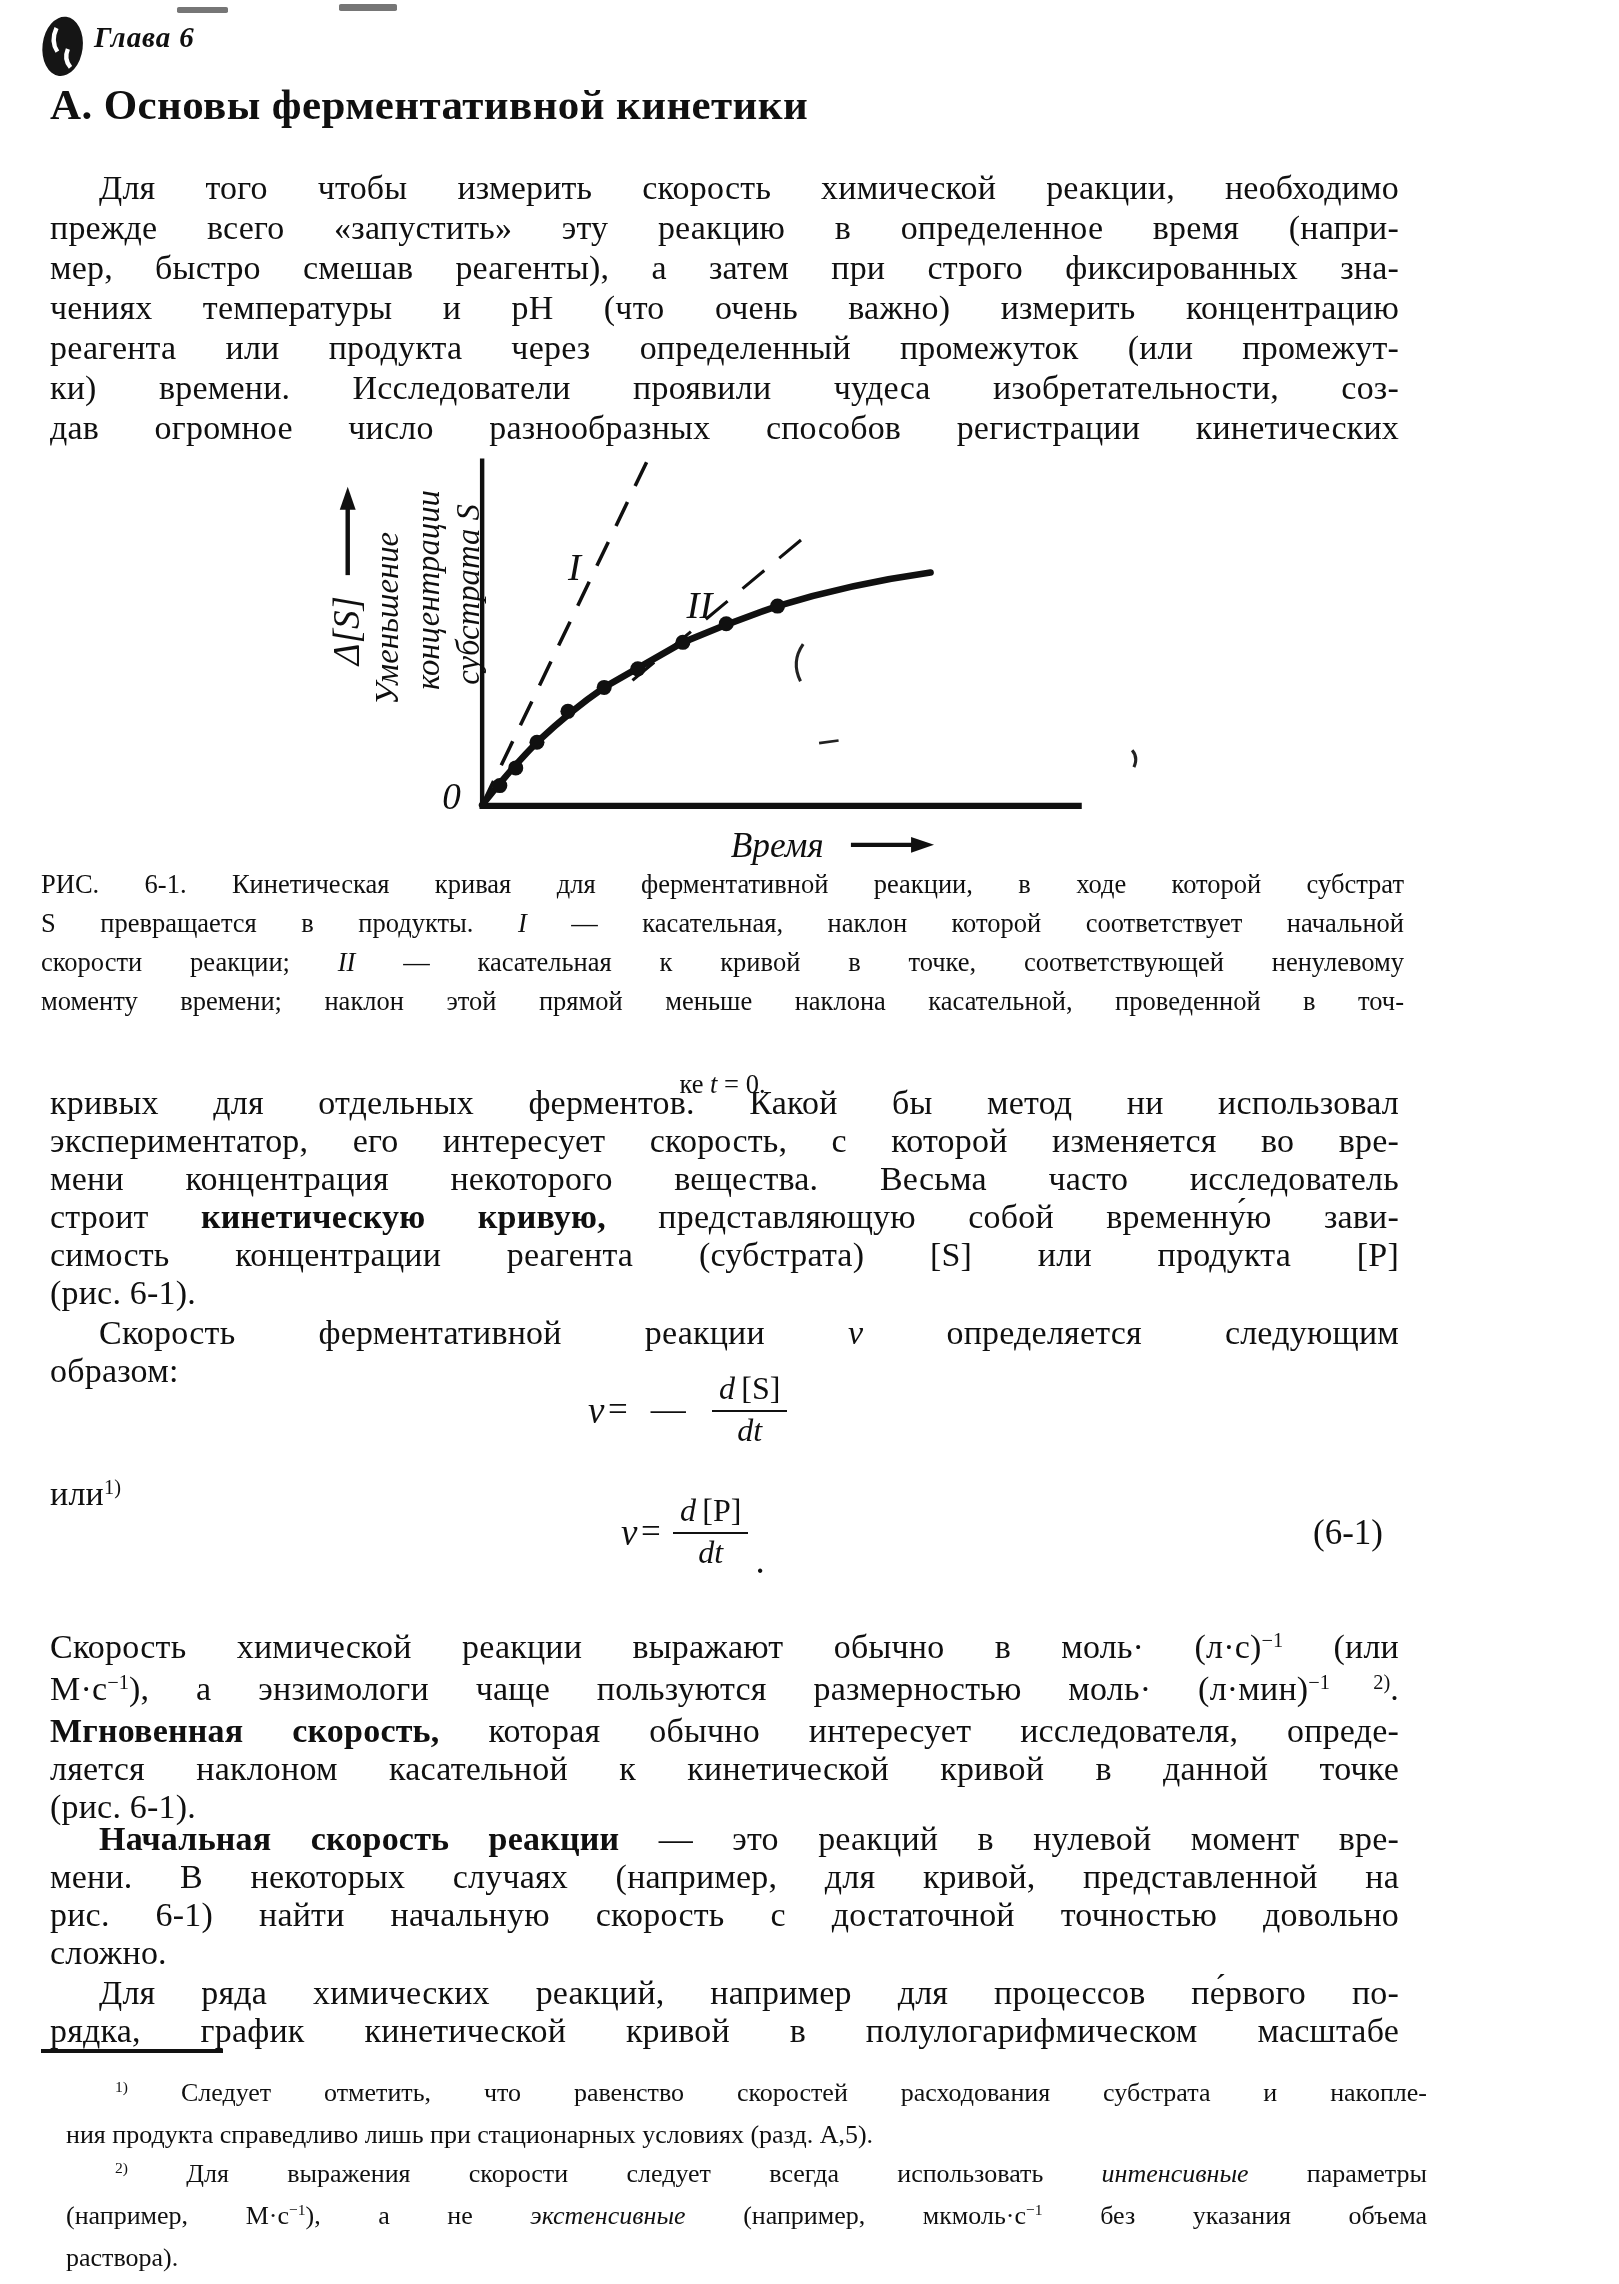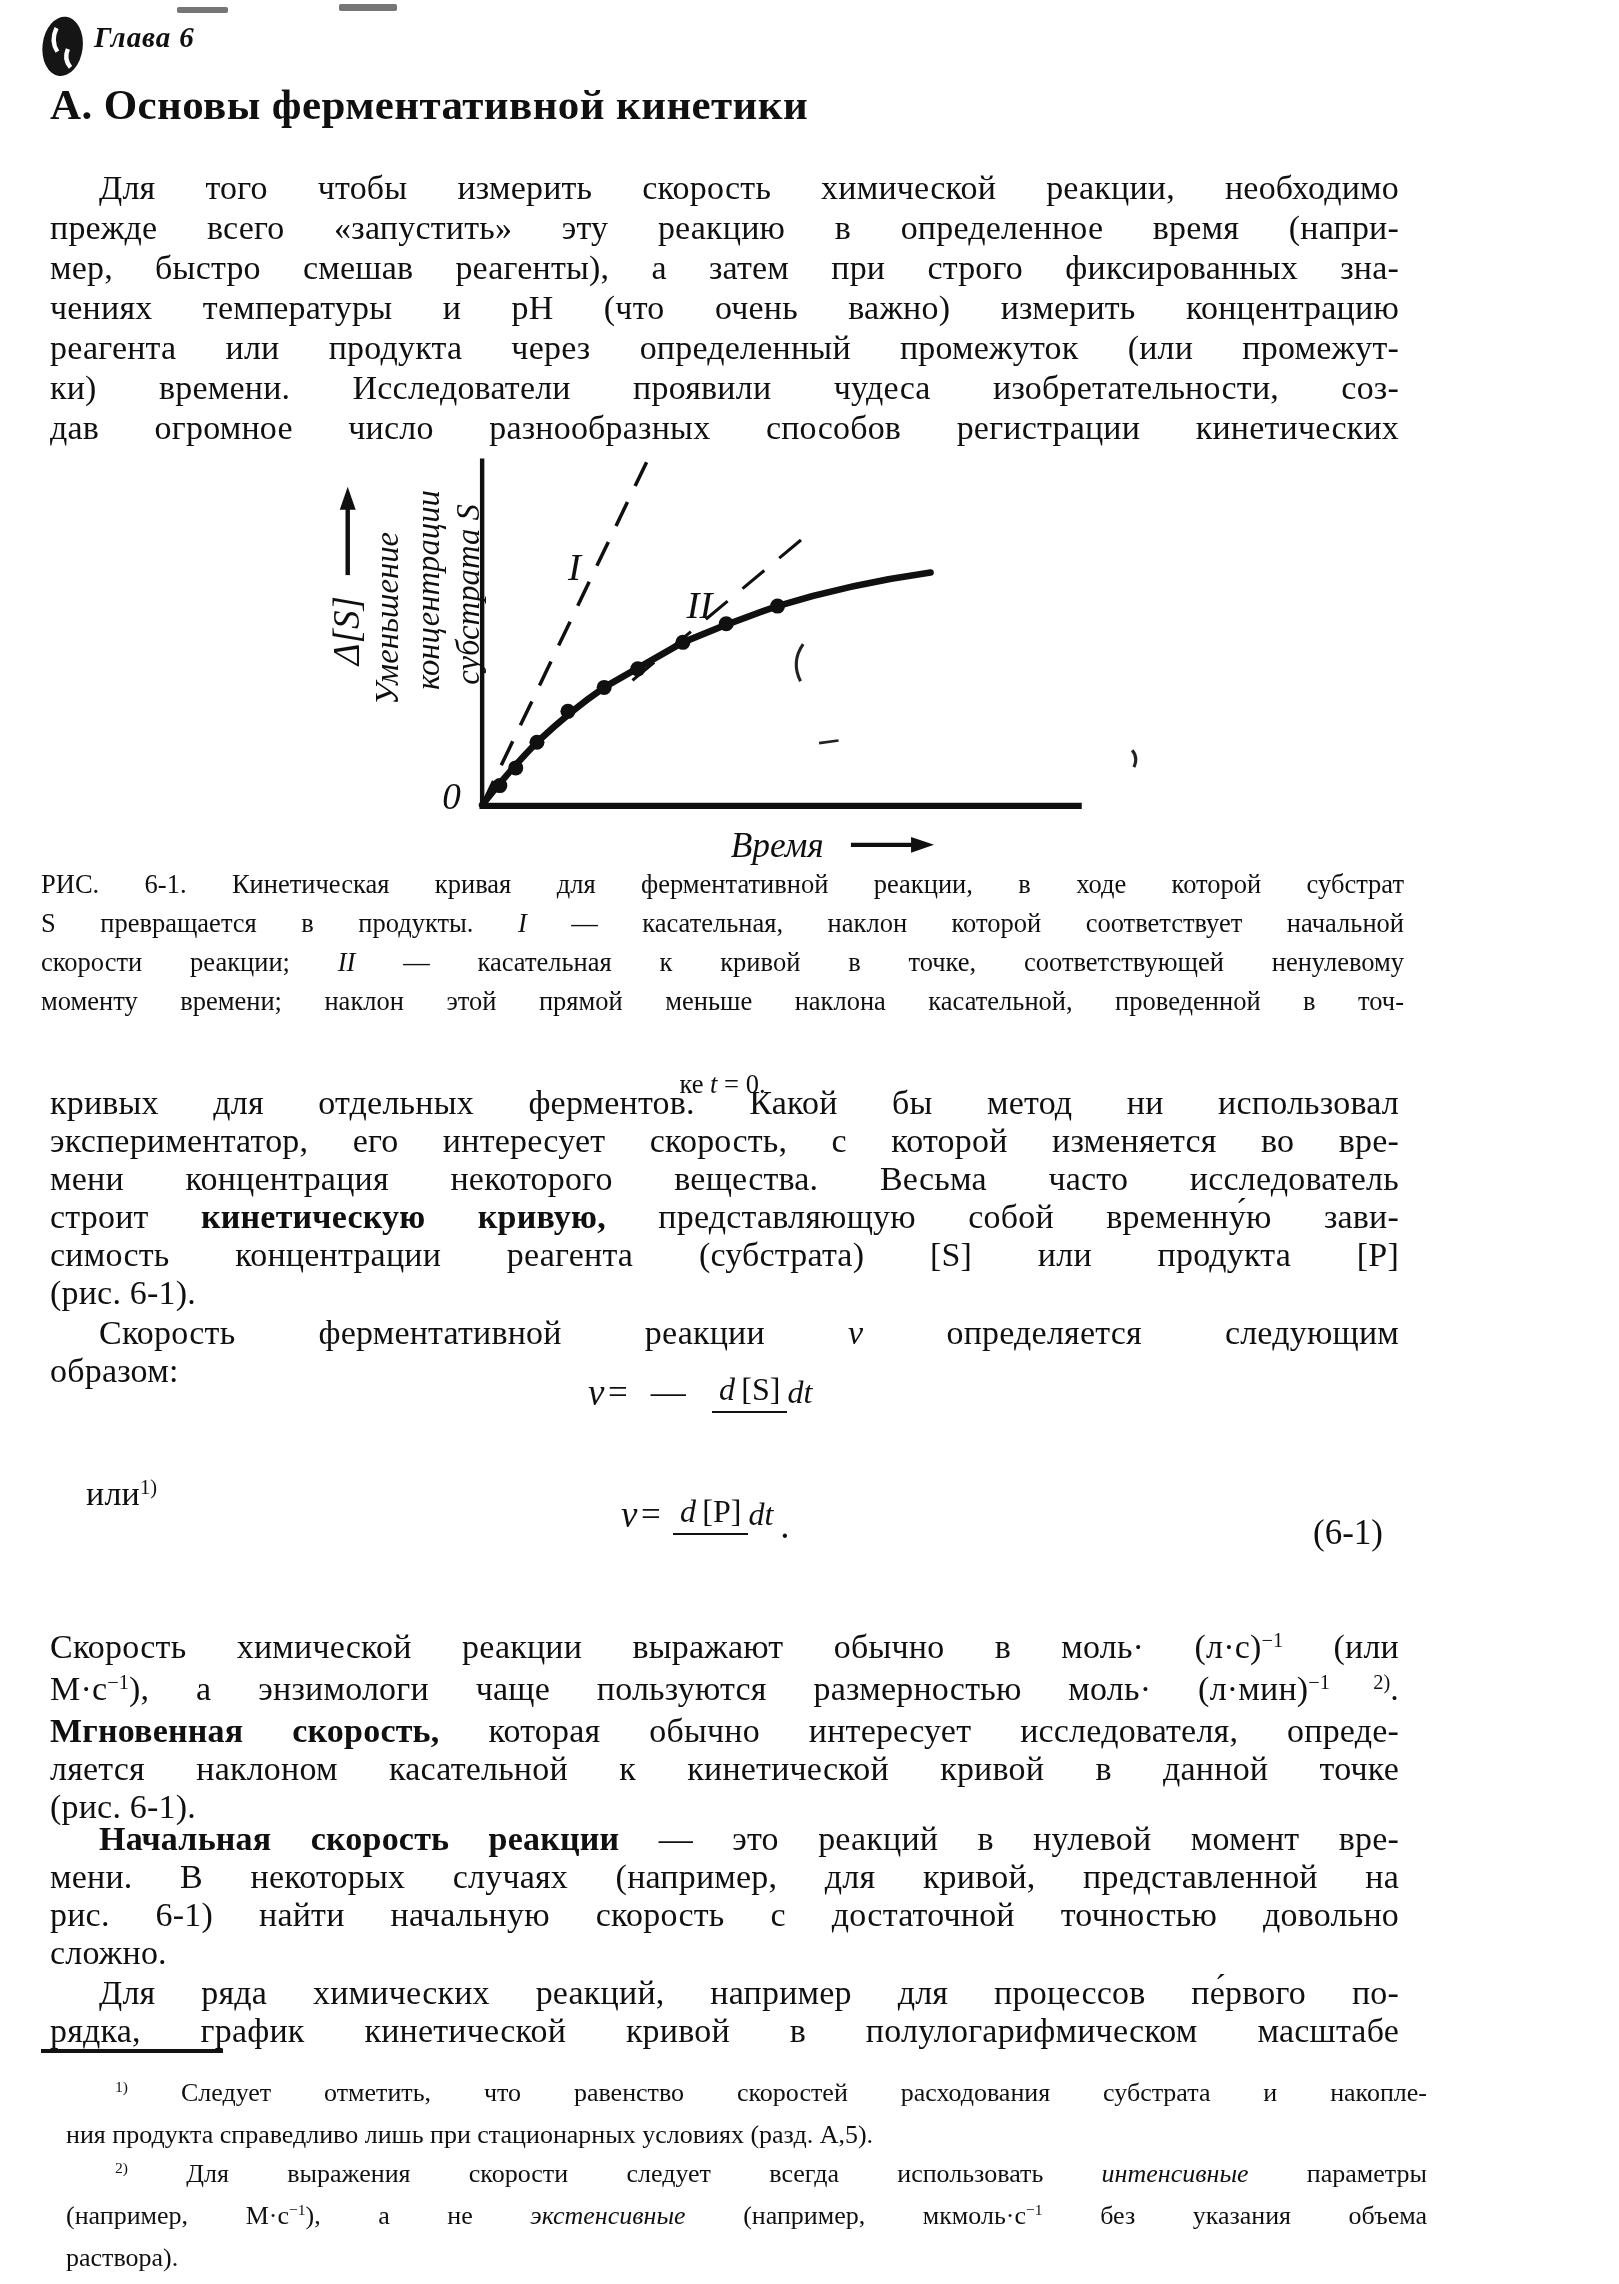--- a/index.html
+++ b/index.html
@@ -18,40 +18,40 @@
   
   #heading{left:50px;top:80px;font-size:43px;font-weight:700;letter-spacing:0.4px;margin:0;}
   
   .para{left:50px;width:1349px;font-size:34px;letter-spacing:0.2px;}
   .cap{left:41px;width:1363px;font-size:26.5px;}
   .fn{left:41px;width:1361px;font-size:26px;margin-left:25px;}
   #p1{top:168px;line-height:40px;}
   #caption{top:865px;line-height:39px;}
   #p2{top:1084px;line-height:38px;}
   #p3{top:1314px;line-height:38px;}
-  #ili{top:1475px;line-height:38px;margin-left:36px;}
+  #ili{top:1475px;line-height:38px;}
   #p4{top:1628px;line-height:38px;}
   #p5{top:1820px;line-height:38px;}
   #p6{top:1974px;line-height:38px;}
   #footnotes{top:2073px;line-height:39px;}
   .line{text-align:justify;text-align-last:justify;}
   .line.last{text-align-last:left;}
   .line.center{text-align:right;text-align-last:center;margin-top:44px;}
   .line.indent{text-indent:49px;}
   .b{font-weight:700;}
   .i{font-style:italic;}
   .sup{font-size:60%;position:relative;top:-0.55em;letter-spacing:0;}
   
   .eq{display:flex;align-items:center;font-size:37px;}
   #eq1{left:588px;top:1371px;}
   #eq2{left:621px;top:1493px;}
   .eq .v{font-style:italic;margin-right:3.5px;}
   .eq .rel{font-size:35px;}
   .eq .minus{margin:0 14px 0 23px;font-size:35px;}
-  .frac{display:inline-flex;flex-direction:row;align-items:center;font-size:32px;line-height:1.12;margin-left:12.4px;}
+  .frac{display:inline-flex;flex-direction:column;align-items:center;font-size:32px;line-height:1.12;margin-left:12.4px;}
   .frac .num{padding:0 7px 2.7px;border-bottom:2.7px solid #111;white-space:nowrap;}
   .frac .num span{margin-left:6.2px;}
   .frac .den{padding-top:1.8px;font-style:italic;}
   .eq-dot{align-self:flex-end;margin-left:7px;line-height:.55;font-size:37px;}
   #eqnum{left:1313px;top:1513px;font-size:35px;}
   
   #fig{left:292px;top:453px;width:849px;height:422px;}
   #fig text{fill:#0f0f0f;}
   .flab{font:italic 44px "Liberation Serif",serif;}
   .forig{font:italic 42px "Liberation Serif",serif;}

